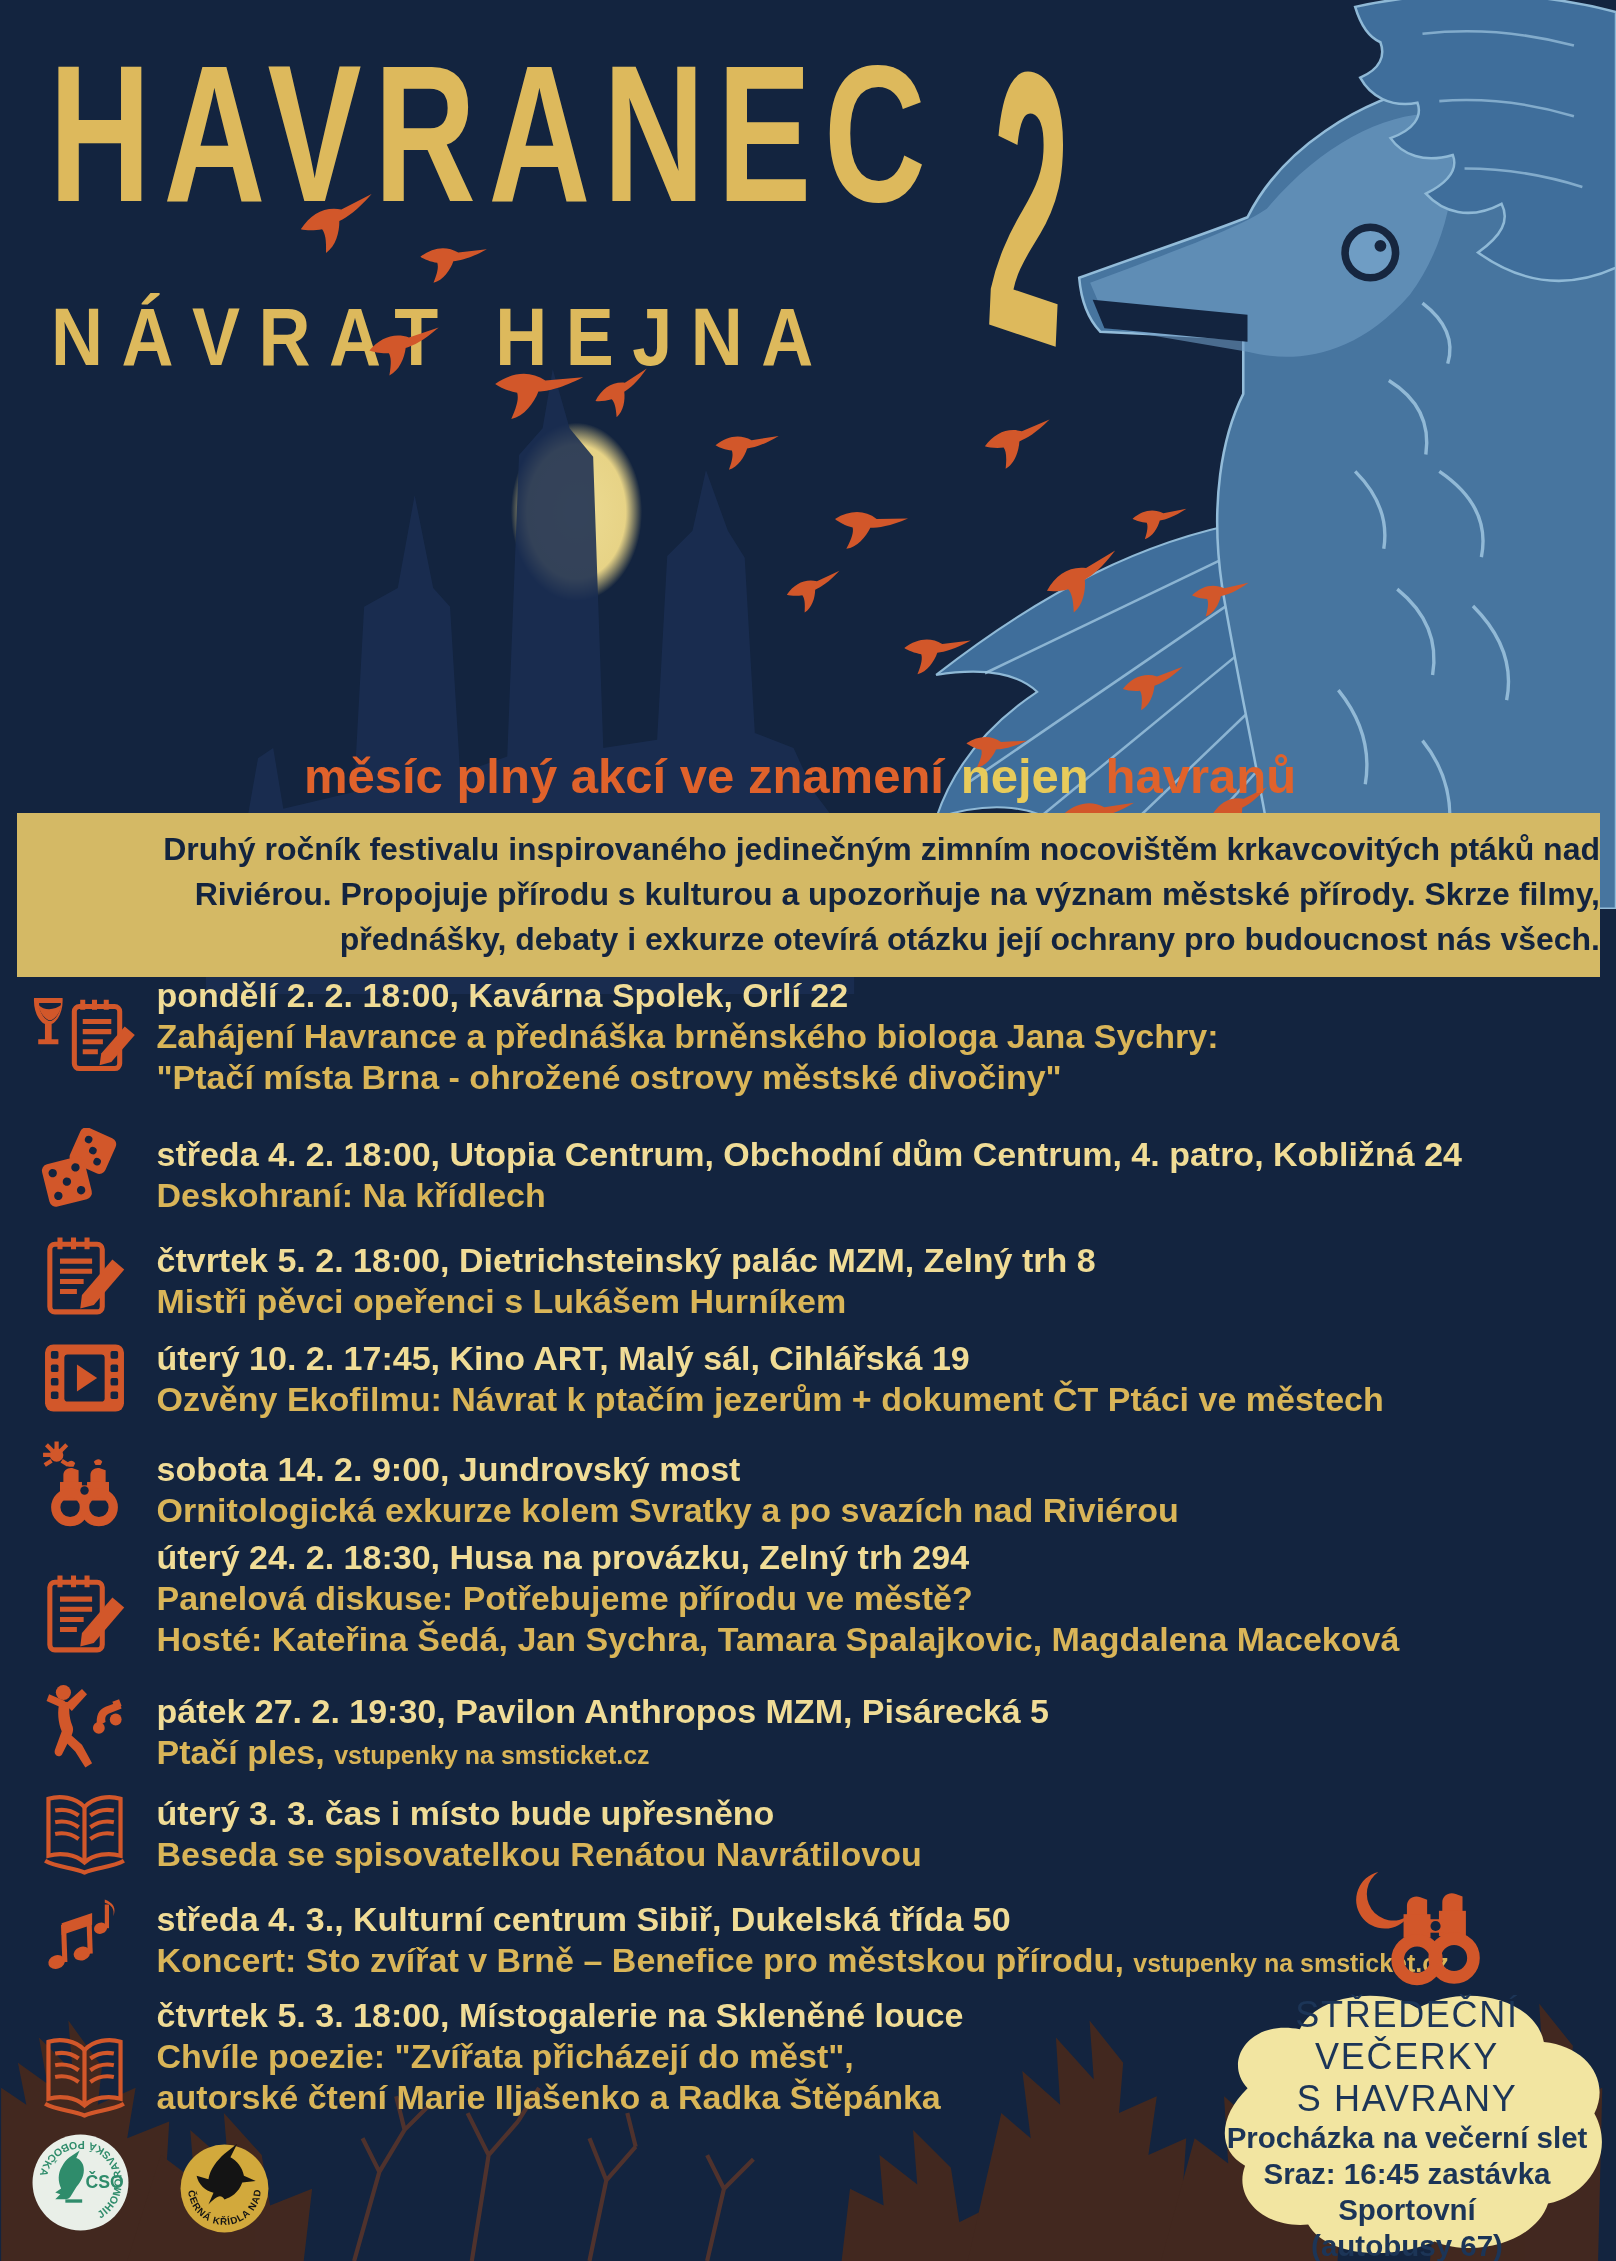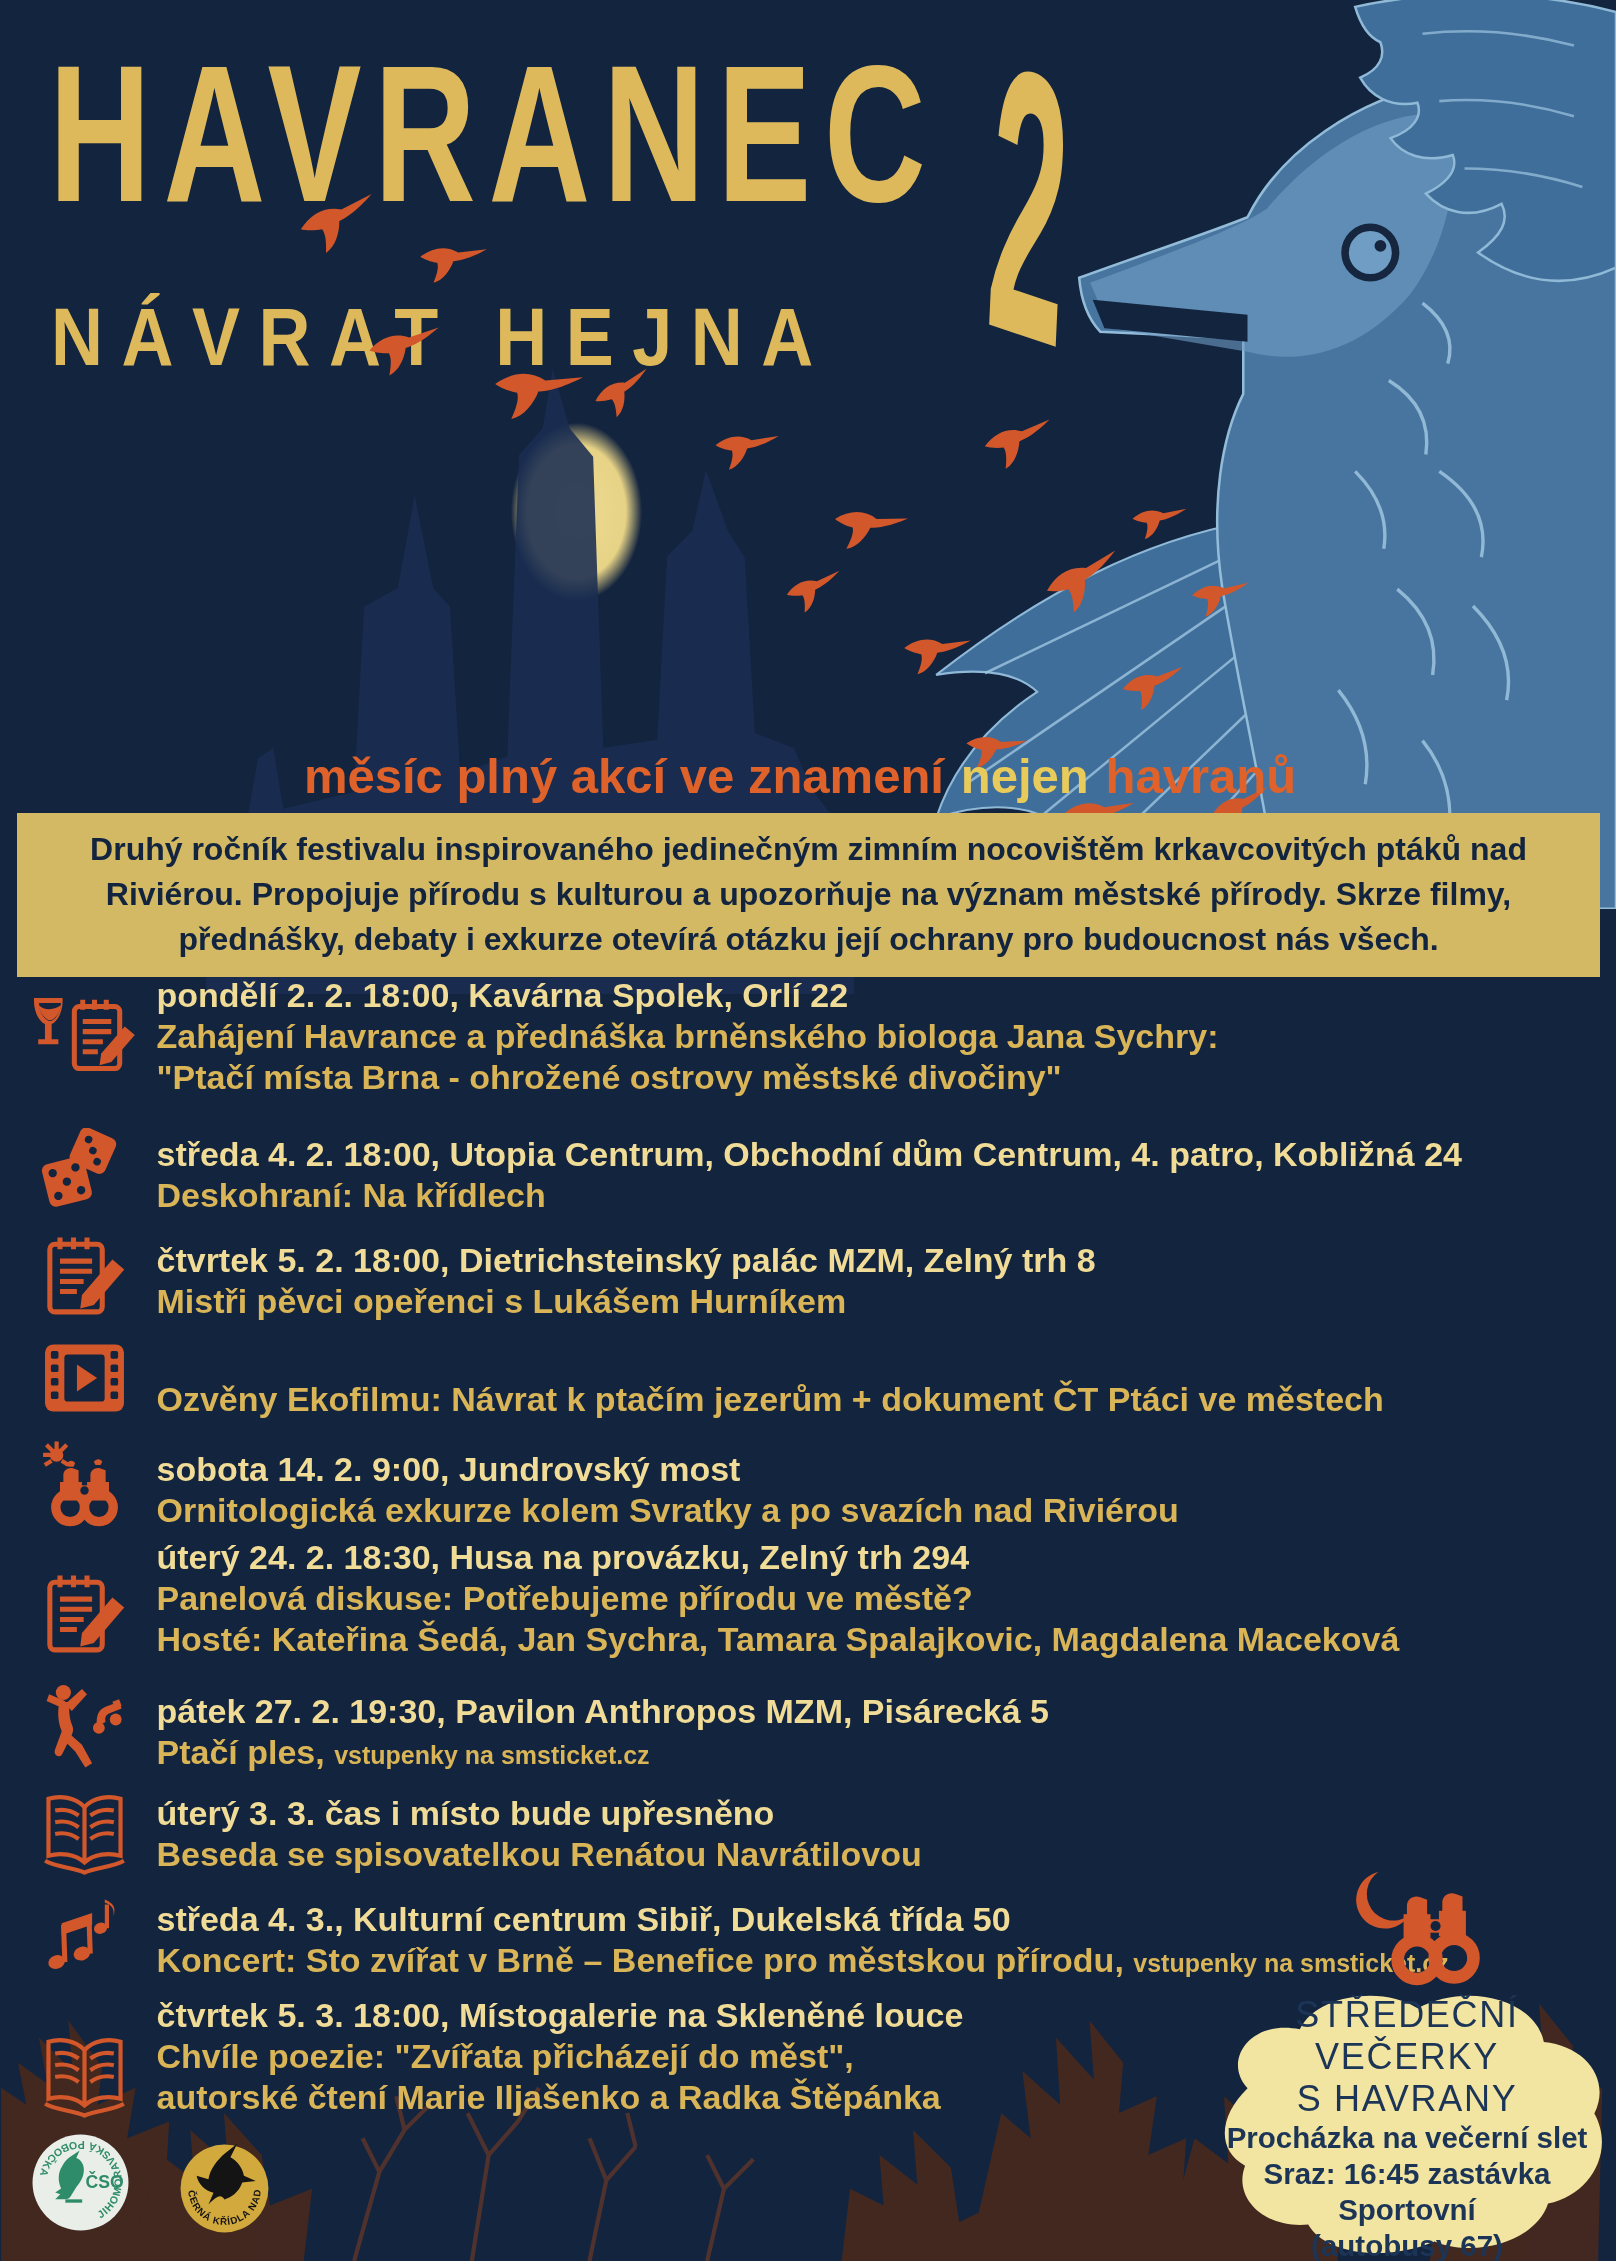--- a/index.html
+++ b/index.html
@@ -31,21 +31,21 @@
   #tagline{
     left:0;top:748px;width:1600px;text-align:center;
     font-size:49px;font-weight:bold;white-space:nowrap;z-index:8;
   }
   #tagline .lead,#tagline .tail{color:#E0622B;margin-top:36px;}
   #tagline .hi{color:#E8CB5B;}
   #tagline span{margin:0 8.4px;}
   
   #banner{
     left:17px;top:813px;width:1583px;z-index:8;
-    background:#D4B965;padding:13.5px 0 15px 0;text-align:center;
+    background:#D4B965;padding:13.5px 0 15px 0;text-align:right;
   }
   #banner .bline{
     color:#13243F;font-size:32px;line-height:45px;font-weight:bold;white-space:nowrap;
   }
   
   .event{position:absolute;left:25px;display:flex;gap:13.5px;align-items:flex-end;z-index:8;}
   .evt-icon{flex:0 0 118px;width:118px;display:flex;justify-content:center;padding-top:1.7px;}
   .evt-text{white-space:nowrap;}
   .evt-date{color:#F0DC96;font-size:34px;line-height:41px;font-weight:bold;}
   .evt-line{color:#D9B558;font-size:34px;line-height:41px;font-weight:bold;}
@@ -266,20 +266,21 @@
           <rect x="86" y="18" width="9" height="9" rx="2"></rect>
             <rect x="86" y="34" width="9" height="9" rx="2"></rect>
           <rect x="86" y="50" width="9" height="9" rx="2"></rect>
             <rect x="86" y="66" width="9" height="9" rx="2"></rect>
           <rect x="31" y="22" width="48" height="56" rx="4"></rect>
         </g>
         <path fill="#D2572A" d="M46 34 L70 50 L46 66 Z"></path>
       </svg>
     </div>
     <div class="evt-text">
+      <div class="evt-date">úterý 10. 2. 17:45, Kino ART, Malý sál, Cihlářská 19</div>
       <div class="evt-line">Ozvěny Ekofilmu: Návrat k ptačím jezerům + dokument ČT Ptáci ve městech</div>
     </div>
   </div>
 
   <div class="event" style="top:1436px">
     <div class="evt-icon">
       <svg width="93" height="93" viewBox="0 0 110 110">
         <g stroke="#D2572A" stroke-width="5" fill="none">
           <path d="M22 4 v10 M6 20 h10 M10 8 l7 7 M34 8 l-7 7 M8 32 l8 -5 M36 32 l-8 -5"></path>
         </g>

